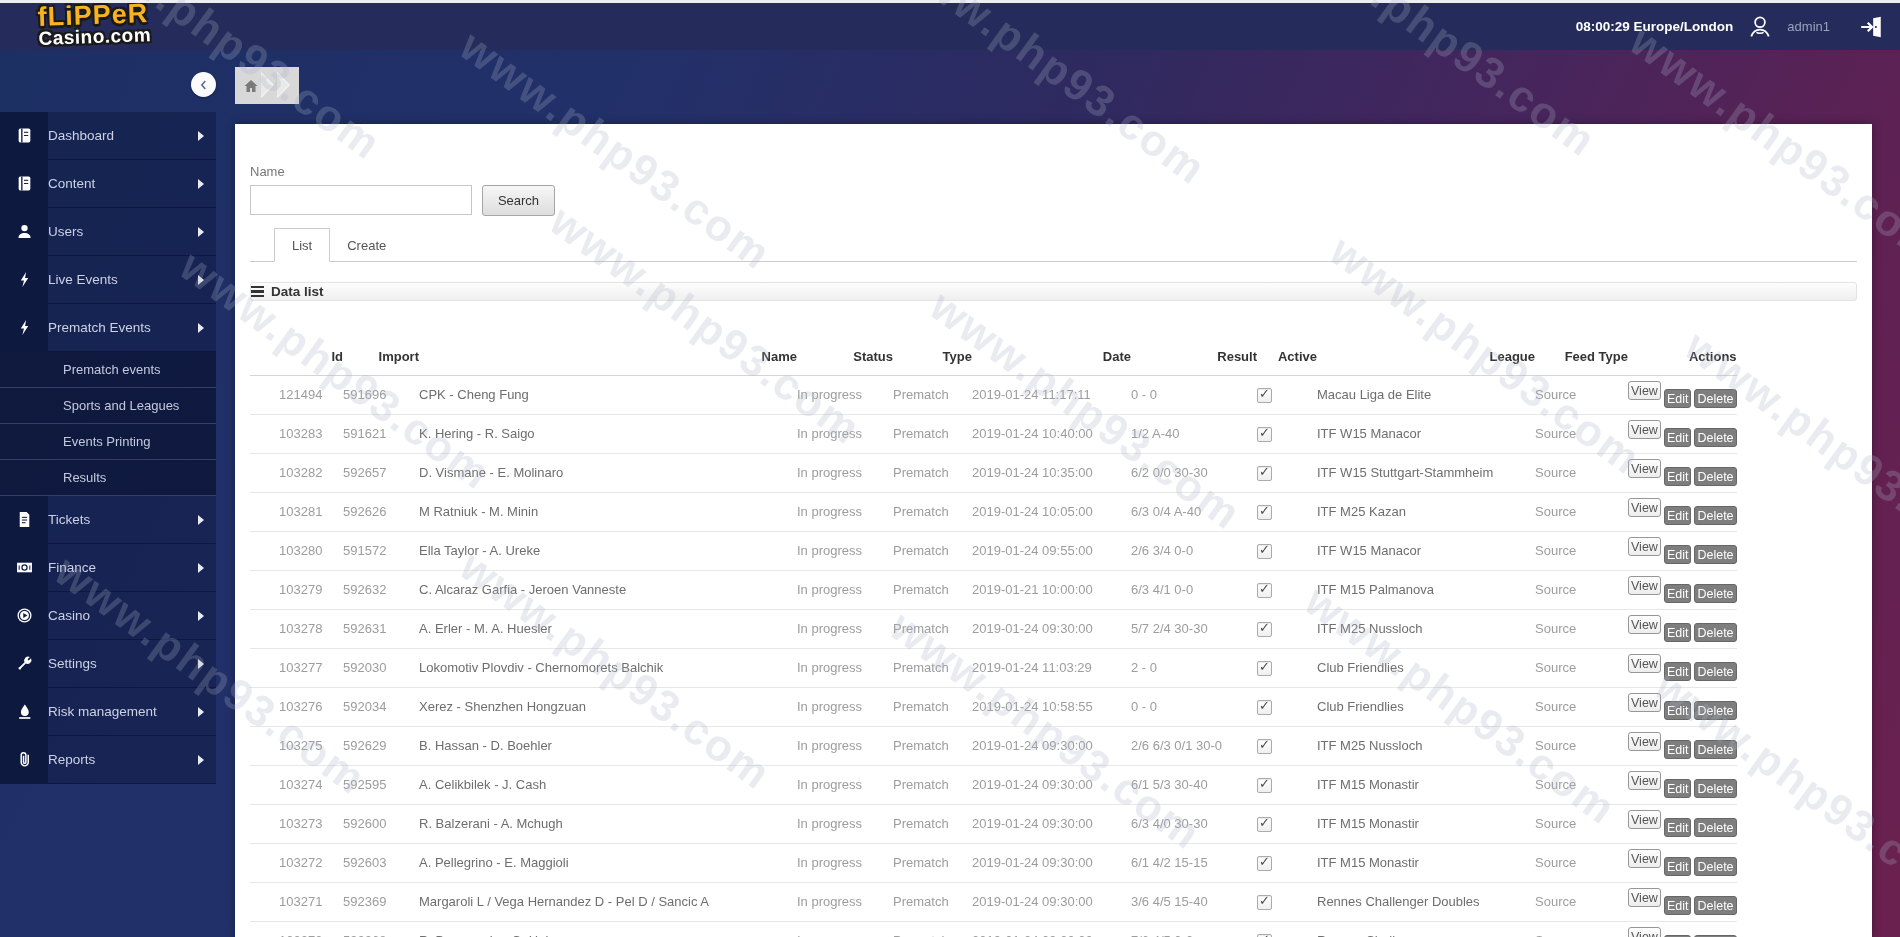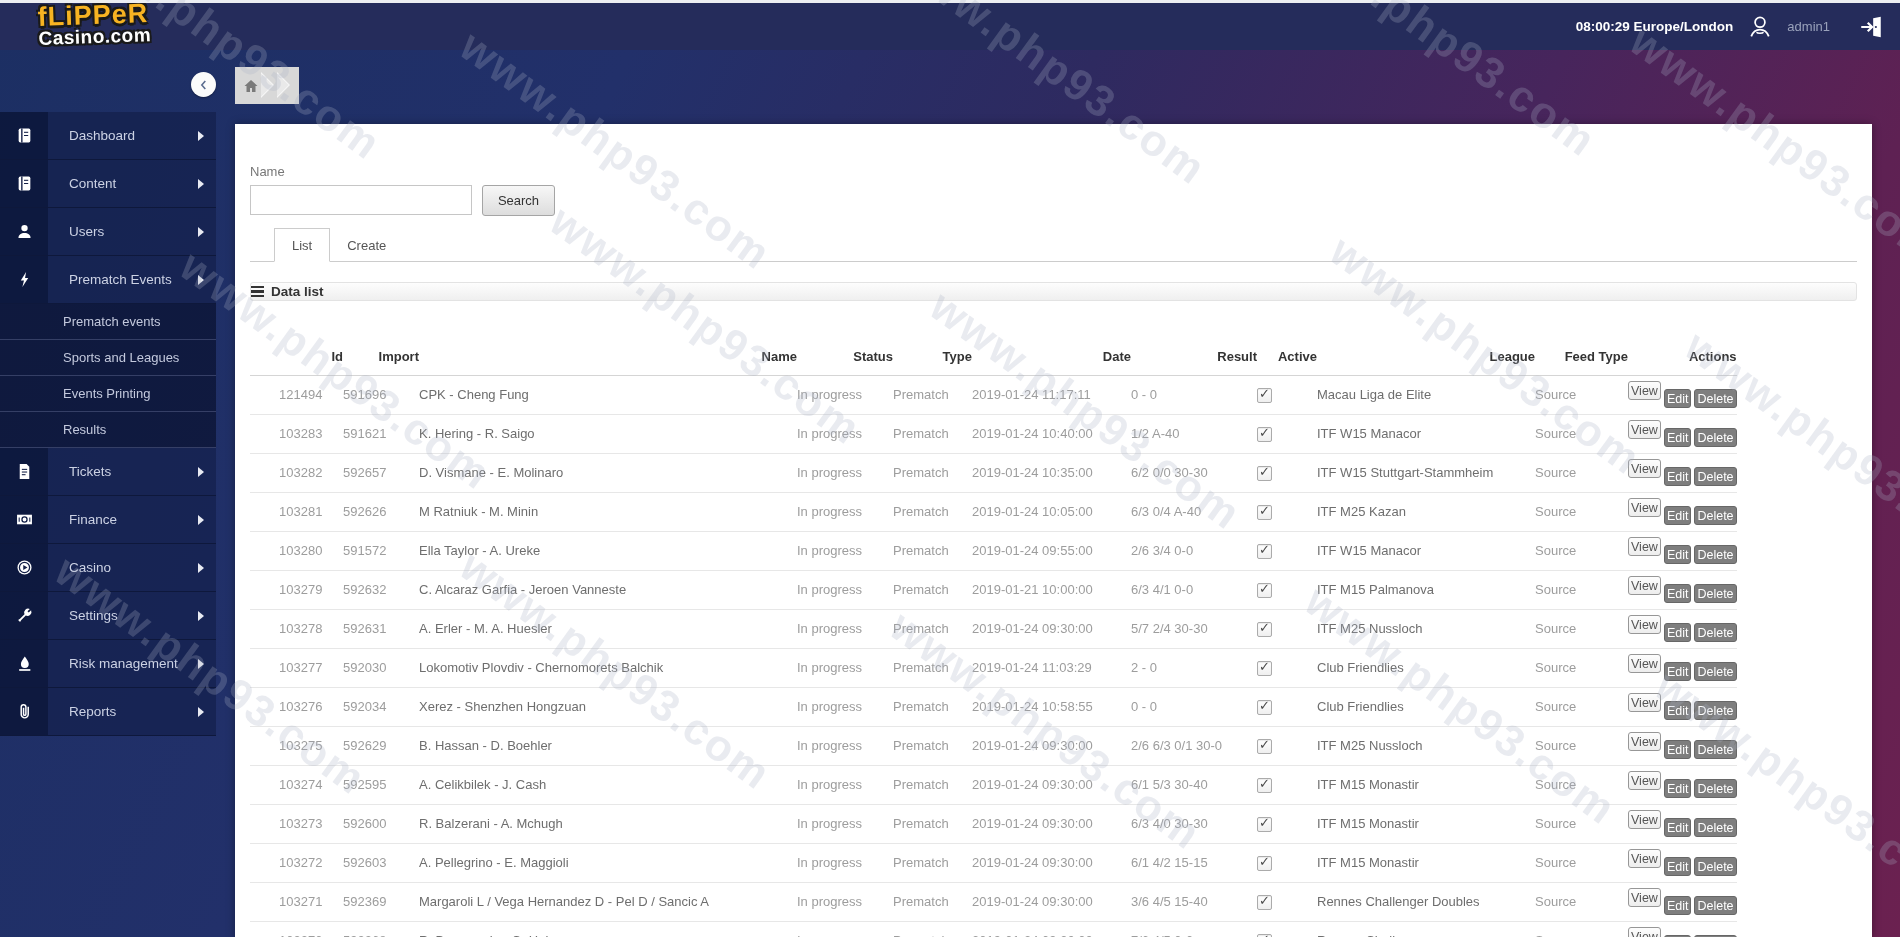--- a/index.html
+++ b/index.html
@@ -40,21 +40,21 @@
   .crumb-arrow::before { content:""; position:absolute; left:-15px; top:3px; width:22px; height:22px;
       background:#e9e9e9; transform:rotate(45deg); box-shadow:1px -1px 0 #f6f6f6; }
   .ca1 { right:18px; } .ca2 { right:2px; }
 
   
   .sidebar { position:absolute; left:0; top:112px; width:216px; z-index:30; }
   .side-item { position:relative; height:48px; display:flex; align-items:center;
       background:rgba(16,28,68,0.55); border-bottom:1px solid rgba(5,10,30,0.45); cursor:pointer; }
   .side-icon { width:48px; height:100%; background:rgba(8,17,48,0.55); display:flex; align-items:center; justify-content:center; flex:0 0 48px; }
   .side-icon svg { width:17px; height:17px; }
-  .side-label { color:#ccd2e4; font-size:13.5px; padding-left:21px; flex:1; }
+  .side-label { color:#ccd2e4; font-size:13.5px; padding-left:0; flex:1; }
   .caret { width:0; height:0; border-top:5px solid transparent; border-bottom:5px solid transparent;
       border-left:6px solid #e8eaf2; margin-right:12px; }
   .side-sub { }
   .side-subitem { height:36px; line-height:36px; padding-left:63px; color:#c3c9dd; font-size:13px;
       background:rgba(6,13,38,0.62); border-bottom:1px solid rgba(125,135,175,0.35); cursor:pointer; }
 
   
   .panel { position:absolute; left:235px; top:124px; width:1637px; height:816px; background:#ffffff;
       z-index:20; box-shadow:0 0 8px rgba(0,0,0,0.35); }
   .field-label { position:absolute; left:15px; top:40px; font-size:13px; color:#777; }
@@ -159,20 +159,29 @@
       <span class="caret"></span>
     </div>
     <div class="side-item">
       <span class="side-icon">
         <svg viewBox="0 0 16 16">
           <circle cx="8" cy="4.8" r="3" fill="#fff"></circle>
           <path d="M2.3 14c0-3.2 2.6-4.7 5.7-4.7s5.7 1.5 5.7 4.7z" fill="#fff"></path>
         </svg>
       </span>
       <span class="side-label">Users</span>
+      <span class="caret"></span>
+    </div>
+    <div class="side-item">
+      <span class="side-icon">
+        <svg viewBox="0 0 16 16">
+          <path d="M9.5 1 4.5 9h3l-1.5 6 5.5-8.5H8.5z" fill="#fff"></path>
+        </svg>
+      </span>
+      <span class="side-label">Live Events</span>
       <span class="caret"></span>
     </div>
     <div class="side-item">
       <span class="side-icon">
         <svg viewBox="0 0 16 16">
           <path d="M9.5 1 4.5 9h3l-1.5 6 5.5-8.5H8.5z" fill="#fff"></path>
         </svg>
       </span>
       <span class="side-label">Prematch Events</span>
       <span class="caret"></span>

